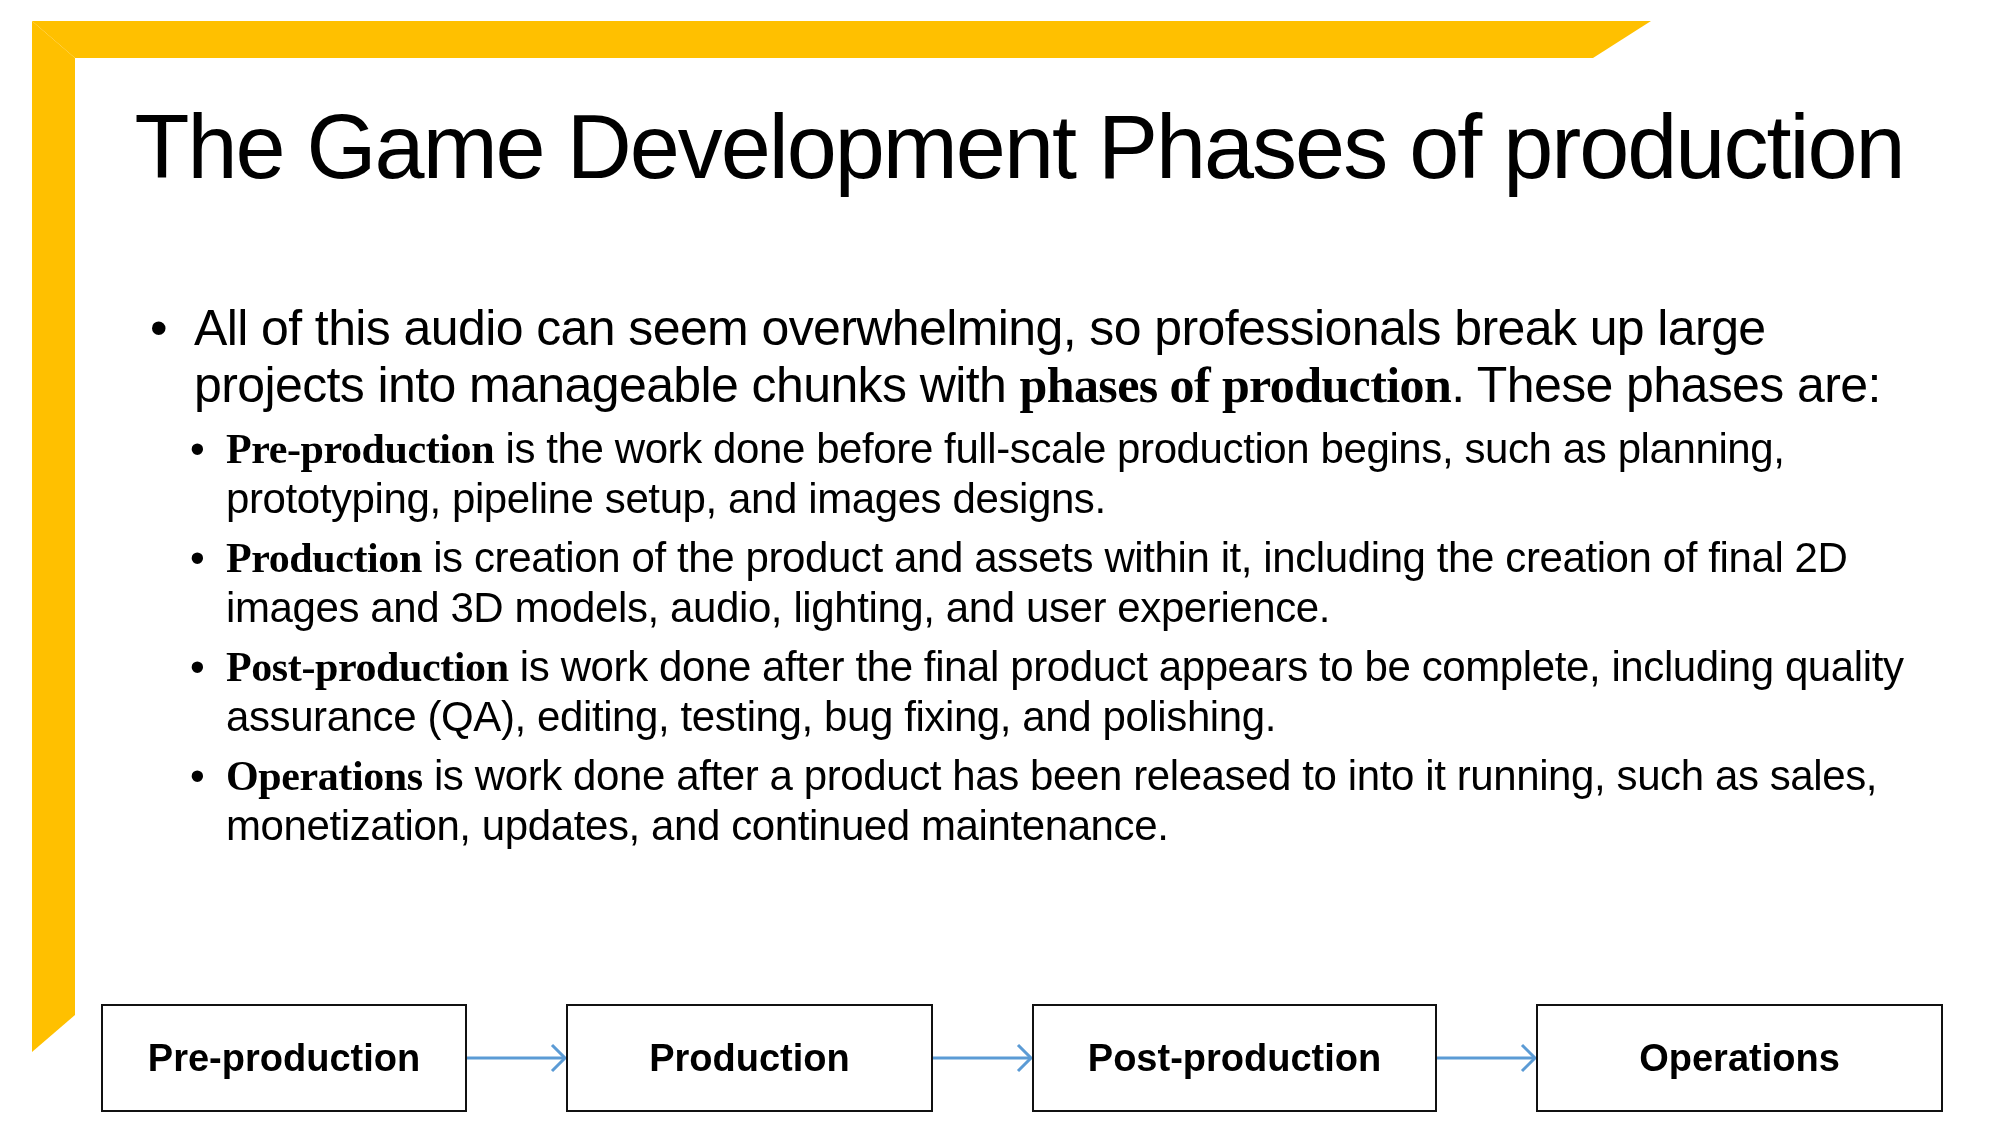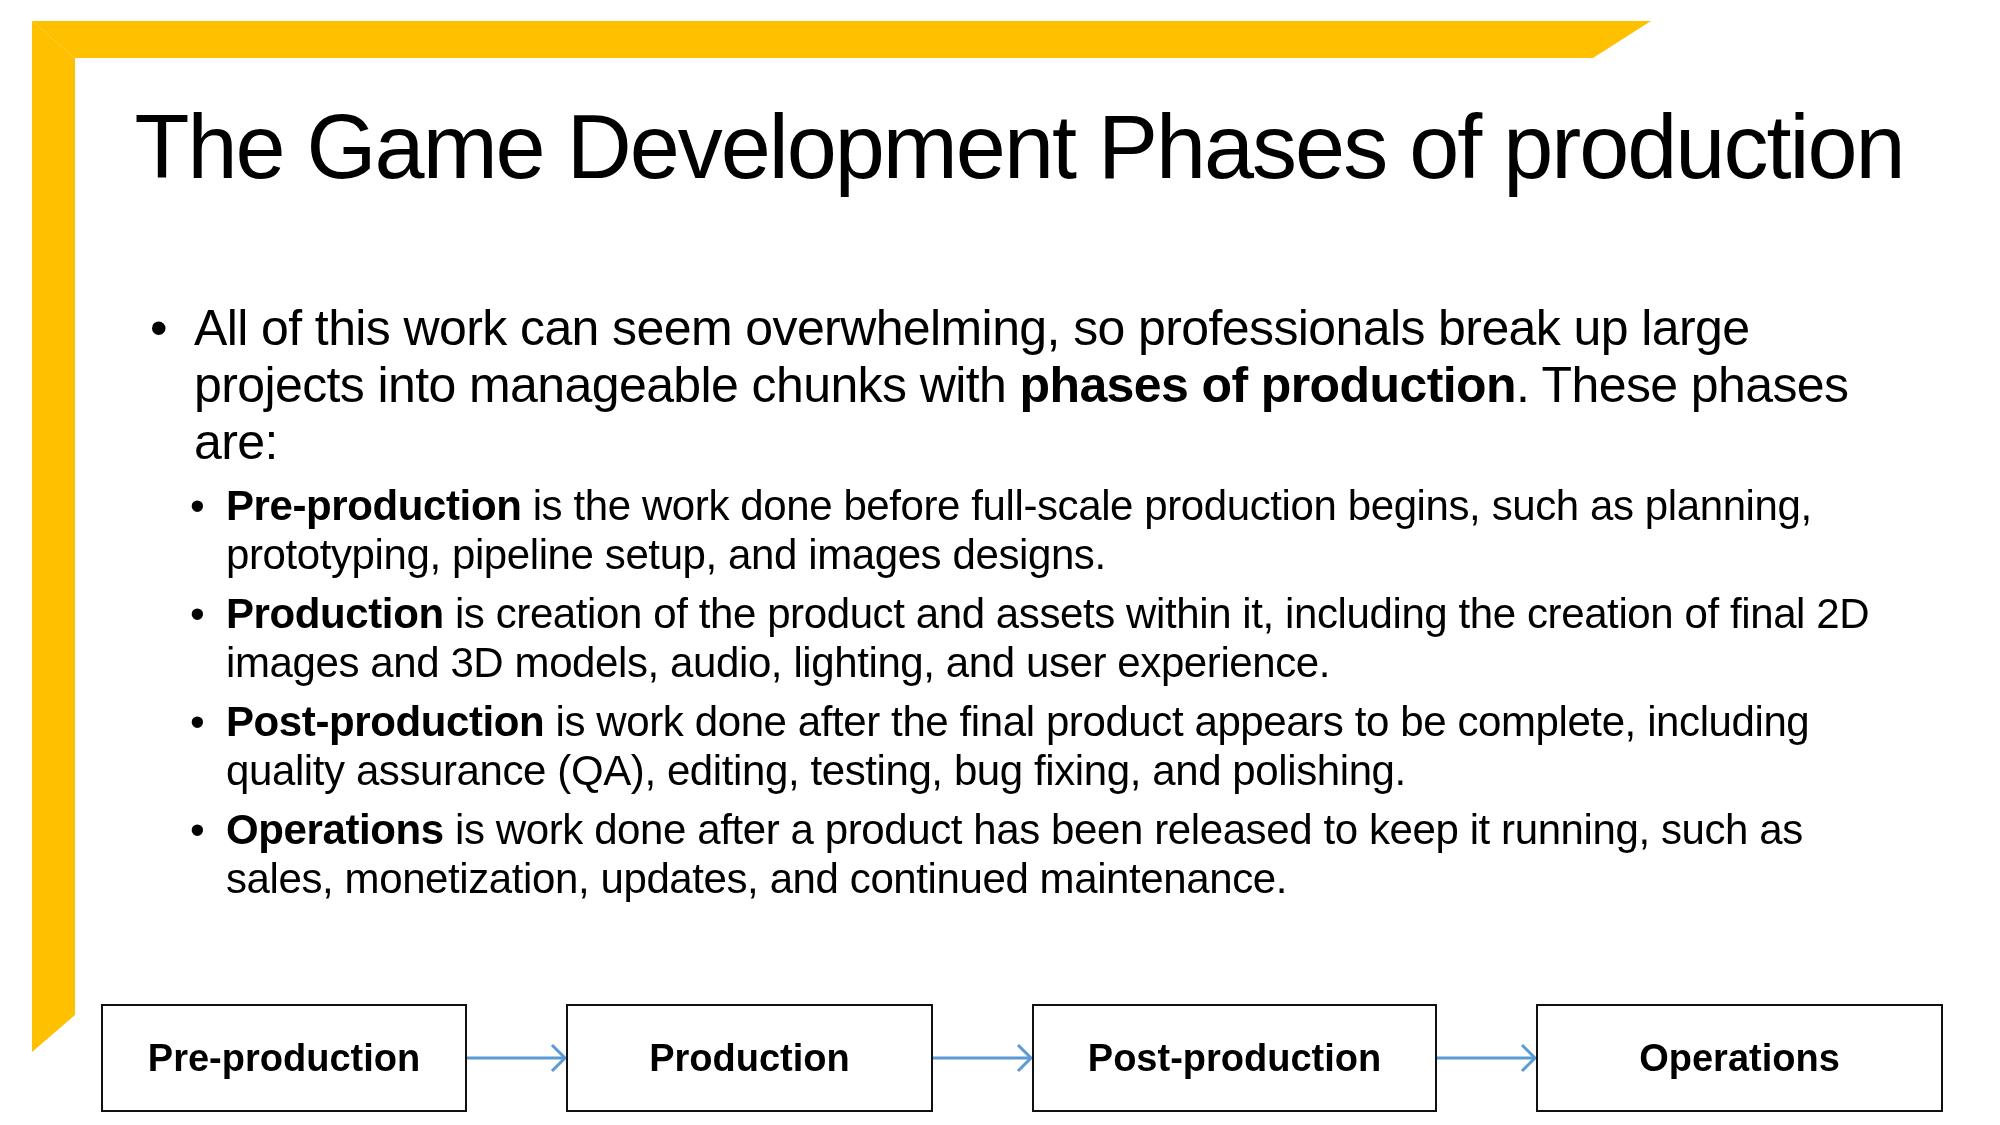--- a/index.html
+++ b/index.html
@@ -5,55 +5,55 @@
   html, body { margin:0; padding:0; background:#ffffff; }
   body { width:2000px; height:1125px; position:relative; overflow:hidden; font-family:"Liberation Sans", sans-serif; color:#000; }
   .deco { position:absolute; left:0; top:0; }
   .title { position:absolute; left:0; width:2038px; top:92px; text-align:center; font-size:90px; line-height:110px; font-weight:normal; letter-spacing:-2px; white-space:nowrap; }
   .body { position:absolute; left:150px; top:300px; width:1760px; }
   .l1 { position:relative; padding-left:44px; font-size:50px; line-height:57px; letter-spacing:-0.6px; }
   .l1 .bullet { position:absolute; left:0; top:0; }
   .l2 { list-style:none; margin:10px 0 0 0; padding:0 0 0 76px; }
   .l2 li { position:relative; padding-left:0; font-size:42px; line-height:49px; margin-bottom:10px; letter-spacing:-0.4px; }
   .l2 li .bullet { position:absolute; left:-36px; top:0; }
-  b { font-weight:bold; }
+  b { font-weight:bold;font-family:Liberation Serif, serif; }
   .flow { position:absolute; left:0; top:0; width:2000px; height:1125px; }
   .box { position:absolute; top:1004px; height:108px; border:2.5px solid #111; box-sizing:border-box; display:flex; align-items:center; justify-content:center; font-size:38px; font-weight:bold; background:#fff; }
 </style>
 </head>
 <body>
 
 <svg class="deco" width="2000" height="1125">
   <polygon points="32,21 1651,21 1593,58 75,58" fill="#FFC000"></polygon>
   <polygon points="32,21 75,58 75,1015 32,1052" fill="#FFC000"></polygon>
 </svg>
 
 <div class="title">The Game Development Phases of production</div>
 
 <div class="body">
   <div class="l1">
     <span class="bullet">•</span>
-    <span>All of this work can seem overwhelming, so professionals break up large projects into manageable chunks with </span><b>phases of production</b><span>. These phases are:</span>
+    <span>All of this audio can seem overwhelming, so professionals break up large projects into manageable chunks with </span><b>phases of production</b><span>. These phases are:</span>
   </div>
   <ul class="l2">
     <li>
       <span class="bullet">•</span>
       <b>Pre-production</b><span> is the work done before full-scale production begins, such as planning, prototyping, pipeline setup, and images designs.</span>
     </li>
     <li>
       <span class="bullet">•</span>
       <b>Production</b><span> is creation of the product and assets within it, including the creation of final 2D images and 3D models, audio, lighting, and user experience.</span>
     </li>
     <li>
       <span class="bullet">•</span>
       <b>Post-production</b><span> is work done after the final product appears to be complete, including quality assurance (QA), editing, testing, bug fixing, and polishing.</span>
     </li>
     <li>
       <span class="bullet">•</span>
-      <b>Operations</b><span> is work done after a product has been released to keep it running, such as sales, monetization, updates, and continued maintenance.</span>
+      <b>Operations</b><span> is work done after a product has been released to into it running, such as sales, monetization, updates, and continued maintenance.</span>
     </li>
   </ul>
 </div>
 
 <div class="flow">
   <svg class="deco" width="2000" height="1125">
     <g stroke="#5B9BD5" stroke-width="3" fill="none">
       <g>
         <line x1="467" y1="1058" x2="563" y2="1058"></line>
           <polyline points="552,1045 565,1058 552,1071"></polyline>

